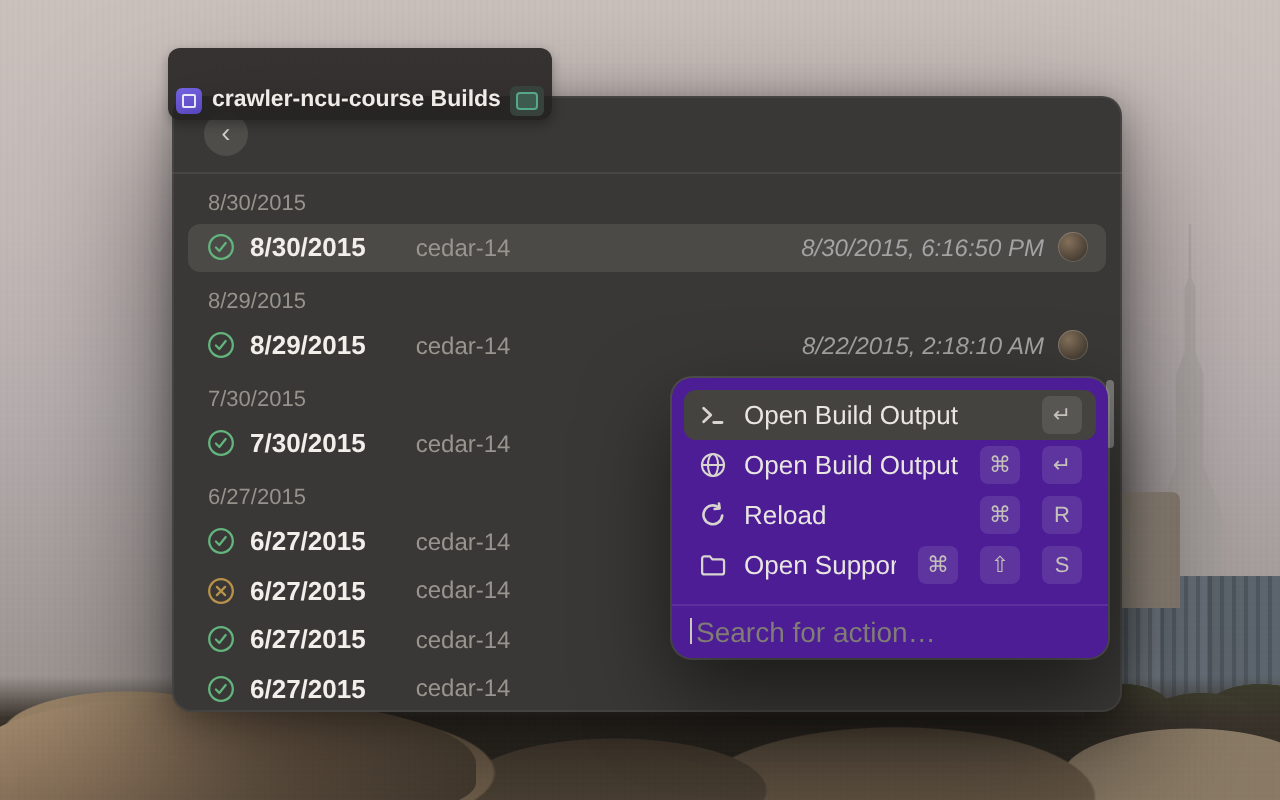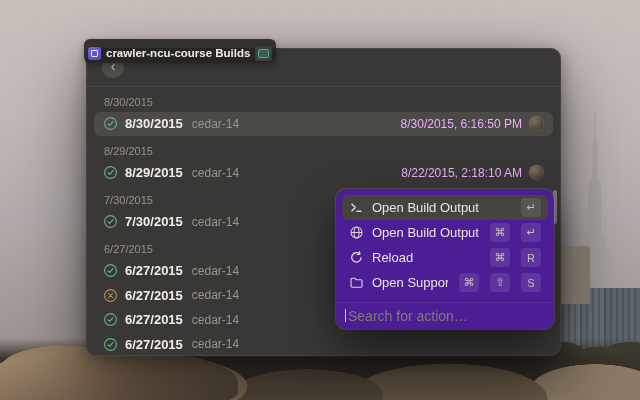--- a/index.html
+++ b/index.html
@@ -42,22 +42,22 @@
       radial-gradient(110px 42px at 93% 82%,#8b7b66 0 58%,transparent 59%),
       linear-gradient(180deg,rgba(58,52,44,0) 0%,#3a342c 34%,#2b2721 100%);}
   .rock-left{left:-12px;top:348px;width:250px;height:62px;border-radius:45% 55% 30% 30%;
     background:linear-gradient(160deg,#a68f71 0%,#866f58 38%,#5d4f3f 75%,#463b2f 100%);}
   .grain{inset:0;pointer-events:none;opacity:.5;
     background-image:repeating-linear-gradient(0deg,rgba(255,255,255,.02) 0 1px,transparent 1px 3px),
                      repeating-linear-gradient(90deg,rgba(0,0,0,.02) 0 1px,transparent 1px 3px);}
 
   
   .tag-pill{position:absolute;left:84px;top:24px;height:20px;display:flex;align-items:center;gap:5px;
-    background:rgba(38,36,34,.9);border-radius:6px;padding:4px 4px 0 4px;z-index:30;
-    box-shadow:0 2px 6px rgba(0,0,0,.3);margin-top:15px;}
+    background:rgba(38,36,34,.9);border-radius:6px;padding:16px 4px 0 4px;z-index:30;
+    box-shadow:0 2px 6px rgba(0,0,0,.3);}
   .tag-app-icon{width:13px;height:13px;border-radius:3px;background:linear-gradient(160deg,#7463e0,#5646bd);
     display:flex;align-items:center;justify-content:center;flex:none;}
   .tag-app-icon i{display:block;width:5px;height:5px;border:1px solid rgba(255,255,255,.85);border-radius:1px;}
   .tag-label{font-size:11.5px;font-weight:700;color:#efece8;white-space:nowrap;}
   .tag-chip{width:17px;height:15px;border-radius:3px;background:#37423c;display:flex;align-items:center;justify-content:center;flex:none;}
   .tag-chip i{display:block;width:9px;height:7px;border-radius:2px;border:1.5px solid #55a88c;background:rgba(85,168,140,.25);}
 
   
   .window{position:absolute;left:86px;top:48px;width:475px;height:308px;border-radius:10px;
     background:#393836;z-index:10;
@@ -69,23 +69,23 @@
   .list{position:absolute;top:39px;bottom:0;left:0;right:0;overflow:hidden;padding:0 8px;}
   .section-header{height:24.5px;display:flex;align-items:flex-end;padding:0 10px 4px;box-sizing:border-box;
     font-size:11px;color:#96928c;}
   .row{height:24.5px;display:flex;align-items:center;gap:7px;padding:0 9px;border-radius:6px;box-sizing:border-box;}
   .row.selected{background:#4b4a47;}
   .status-icon{width:15px;height:15px;flex:none;display:flex;}
   .status-icon svg{width:15px;height:15px;}
   .status-icon.success{color:#63b57e;}
   .status-icon.failed{color:#b9924a;}
   .row-title{font-size:13px;font-weight:700;color:#f2efeb;white-space:nowrap;}
-  .row-sub{font-size:12px;color:#98948e;white-space:nowrap;margin-left:2px;}
+  .row-sub{font-size:12px;color:#98948e;white-space:nowrap;margin-left:18px;}
   .row-spacer{flex:1;}
-  .row-accessory{font-size:12px;color:#f0abfc;white-space:nowrap;}
+  .row-accessory{font-size:12px;color:#a3a3a3;white-space:nowrap;font-style:italic;}
   .avatar{width:15px;height:15px;border-radius:50%;flex:none;
     background:radial-gradient(circle at 35% 32%,#83705a 0%,#55493c 55%,#2e2a25 100%);
     box-shadow:inset 0 0 0 .5px rgba(255,255,255,.2);}
   .scrollbar{position:absolute;right:4px;top:142px;width:4px;height:34px;border-radius:2px;
     background:rgba(255,255,255,.33);z-index:15;}
 
   
   .action-panel{position:absolute;left:250px;top:141px;width:218px;height:140px;border-radius:10px;
     background:#4c1d95;z-index:20;display:flex;flex-direction:column;overflow:hidden;
     box-shadow:0 0 0 1px rgba(255,255,255,.12),0 18px 44px rgba(0,0,0,.55);}

